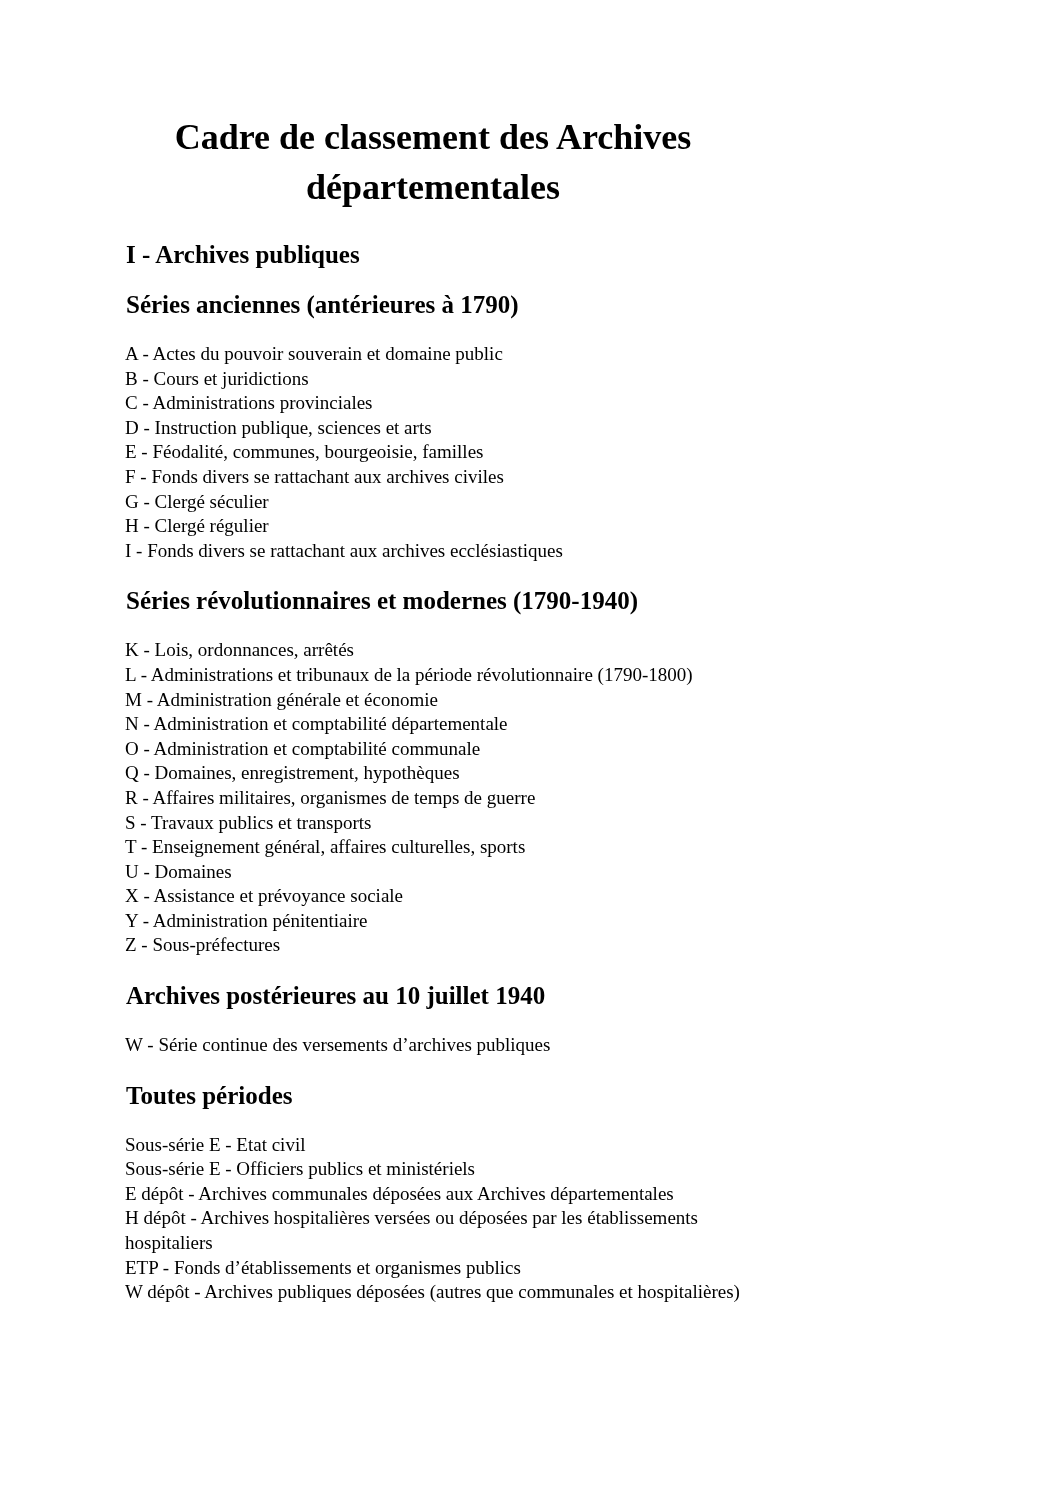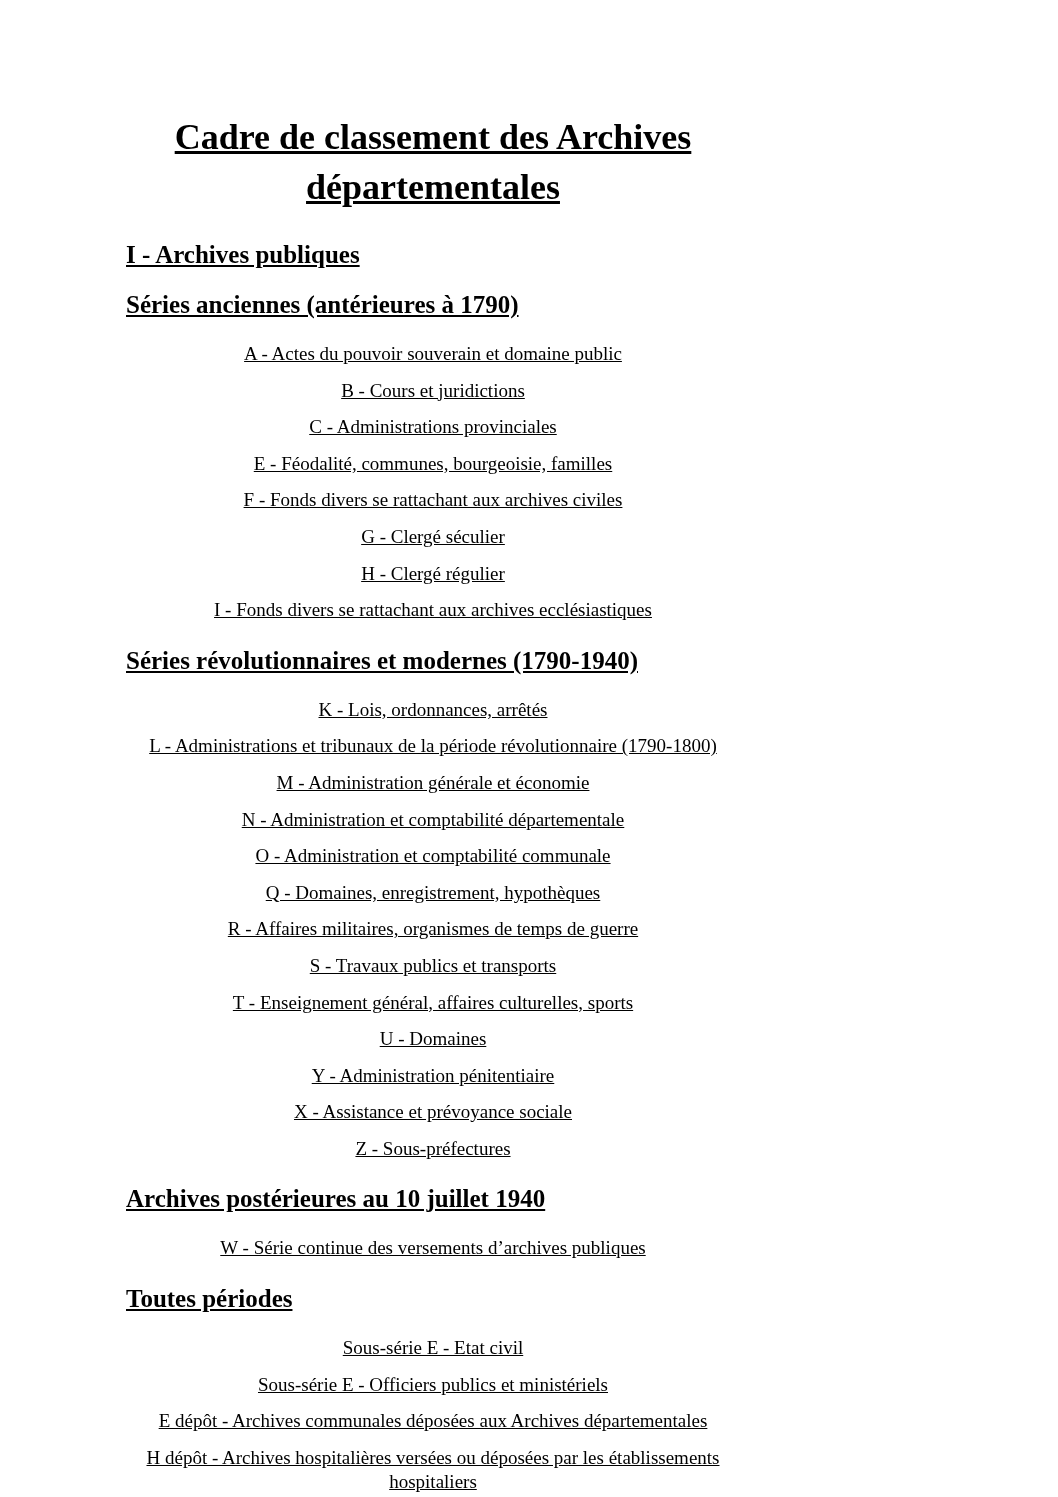--- a/index.html
+++ b/index.html
@@ -14,21 +14,20 @@
     font-family: "Liberation Serif", "DejaVu Serif", serif;
     color: #000000;
     overflow: hidden;
   }
   .page {
     box-sizing: border-box;
     width: 866px;
     height: 1497px;
     padding: 112px 125px 0 125px;
     background: #ffffff;
-    text-decoration: underline;
   }
   h1.doc-title {
     font-size: 36px;
     font-weight: bold;
     line-height: 50px;
     text-align: center;
     max-width: 680px;
     margin: 0 auto 30px auto;
   }
   .block {
@@ -37,22 +36,21 @@
   h2.section-heading {
     font-size: 25px;
     font-weight: bold;
     line-height: 25px;
     margin: 1px;
   }
   p.doc-line {
     font-size: 19px;
     font-weight: normal;
     line-height: 24.6px;
-    margin: 12px;
-    text-align: center;
+    margin: 0;
   }
 </style>
 </head>
 <body>
 
 <div class="page">
 
   <h1 class="doc-title">Cadre de classement des Archives départementales</h1>
 
   <div class="block">
@@ -60,20 +58,21 @@
   </div>
 
   <div class="block">
     <h2 class="section-heading">Séries anciennes (antérieures à 1790)</h2>
   </div>
 
   <div class="block">
     <p class="doc-line">A - Actes du pouvoir souverain et domaine public</p>
     <p class="doc-line">B - Cours et juridictions</p>
     <p class="doc-line">C - Administrations provinciales</p>
+    <p class="doc-line">D - Instruction publique, sciences et arts</p>
     <p class="doc-line">E - Féodalité, communes, bourgeoisie, familles</p>
     <p class="doc-line">F - Fonds divers se rattachant aux archives civiles</p>
     <p class="doc-line">G - Clergé séculier</p>
     <p class="doc-line">H - Clergé régulier</p>
     <p class="doc-line">I - Fonds divers se rattachant aux archives ecclésiastiques</p>
   </div>
 
   <div class="block">
     <h2 class="section-heading">Séries révolutionnaires et modernes (1790-1940)</h2>
   </div>
@@ -82,22 +81,22 @@
     <p class="doc-line">K - Lois, ordonnances, arrêtés</p>
     <p class="doc-line">L - Administrations et tribunaux de la période révolutionnaire (1790-1800)</p>
     <p class="doc-line">M - Administration générale et économie</p>
     <p class="doc-line">N - Administration et comptabilité départementale</p>
     <p class="doc-line">O - Administration et comptabilité communale</p>
     <p class="doc-line">Q - Domaines, enregistrement, hypothèques</p>
     <p class="doc-line">R - Affaires militaires, organismes de temps de guerre</p>
     <p class="doc-line">S - Travaux publics et transports</p>
     <p class="doc-line">T - Enseignement général, affaires culturelles, sports</p>
     <p class="doc-line">U - Domaines</p>
+    <p class="doc-line">X - Assistance et prévoyance sociale</p>
     <p class="doc-line">Y - Administration pénitentiaire</p>
-    <p class="doc-line">X - Assistance et prévoyance sociale</p>
     <p class="doc-line">Z - Sous-préfectures</p>
   </div>
 
   <div class="block">
     <h2 class="section-heading">Archives postérieures au 10 juillet 1940</h2>
   </div>
 
   <div class="block">
     <p class="doc-line">W - Série continue des versements d’archives publiques</p>
   </div>
@@ -105,15 +104,16 @@
   <div class="block">
     <h2 class="section-heading">Toutes périodes</h2>
   </div>
 
   <div class="block">
     <p class="doc-line">Sous-série E - Etat civil</p>
     <p class="doc-line">Sous-série E - Officiers publics et ministériels</p>
     <p class="doc-line">E dépôt - Archives communales déposées aux Archives départementales</p>
     <p class="doc-line">H dépôt - Archives hospitalières versées ou déposées par les établissements hospitaliers</p>
     <p class="doc-line">ETP - Fonds d’établissements et organismes publics</p>
+    <p class="doc-line">W dépôt - Archives publiques déposées (autres que communales et hospitalières)</p>
   </div>
 
 </div>
 
 </body></html>

